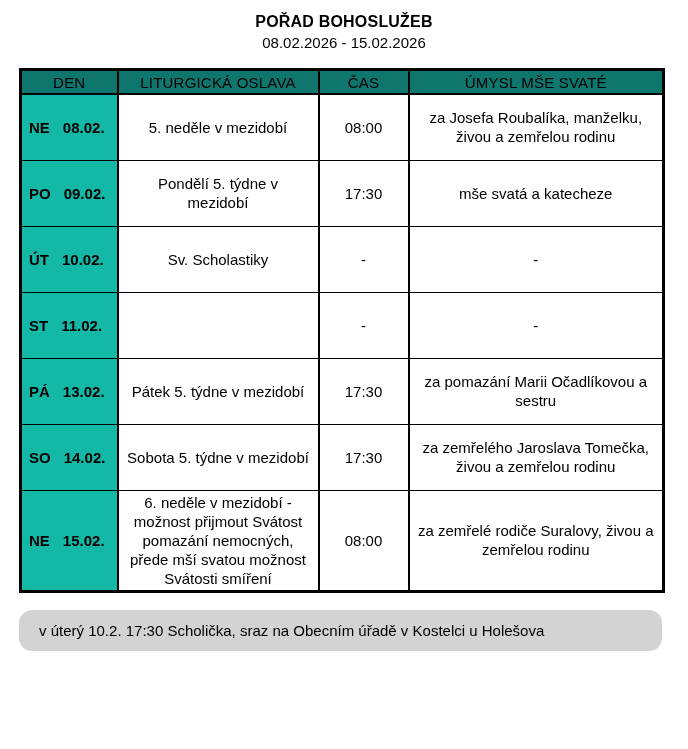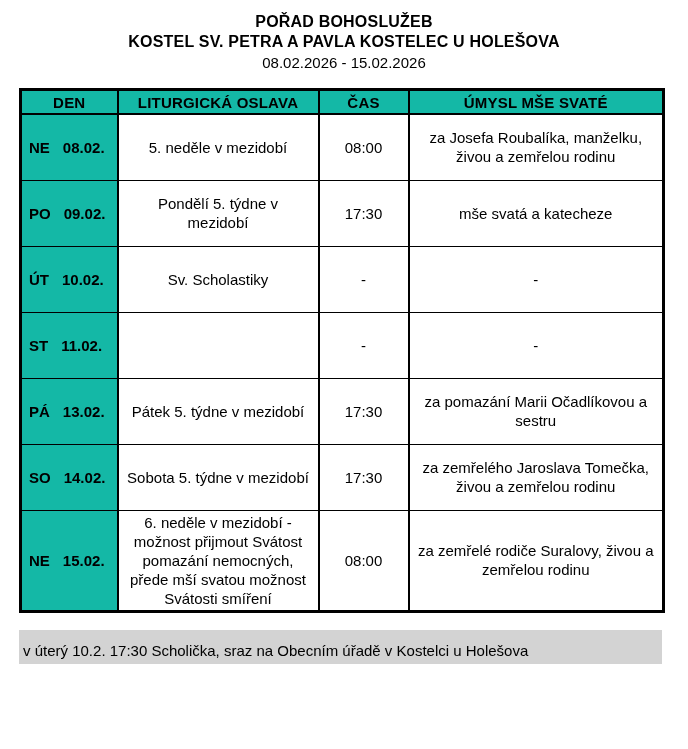--- a/index.html
+++ b/index.html
@@ -21,22 +21,22 @@
     width:643px;
     margin:15px 0 0 19px;
     border:3px solid #000;
   }
   col.c-den { width:97px; }
   col.c-lit { width:201px; }
   col.c-cas { width:90px; }
   col.c-umy { width:255px; }
 
   th {
-    background:#14b8a6;
-    font-size:15px; font-weight:bold;
+    background:#0f766e;
+    font-size:15px; font-weight:normal;
     border:1px solid #000;
     border-bottom-width:2px;
     height:22px; padding:0 2px;
     letter-spacing:0.2px;
   }
   th + th, td + td { border-left-width:2px; }
 
   td {
     border:1px solid #000;
     font-size:15px;
@@ -57,31 +57,31 @@
   }
   .day-date { margin-left:13px; }
 
   .footer-note {
     box-sizing:border-box;
     width:643px; min-height:41px;
     margin:17px 0 0 19px;
     background:#d3d3d3;
     display:flex; align-items:center;
     font-size:15px;
-    padding-left:4px;
+    padding-left:20px;
+    border-radius:13px;
   }
 </style>
 </head>
 <body>
 
 <div class="page">
 
   <div class="doc-header">
     <div class="doc-title">POŘAD BOHOSLUŽEB</div>
-    <div class="church-name">KOSTEL SV. PETRA A PAVLA KOSTELEC U HOLEŠOVA</div>
     <div class="date-range">08.02.2026 - 15.02.2026</div>
   </div>
 
   <table class="schedule">
     <colgroup>
       <col class="c-den">
         <col class="c-lit">
         <col class="c-cas">
         <col class="c-umy">
     </colgroup>

